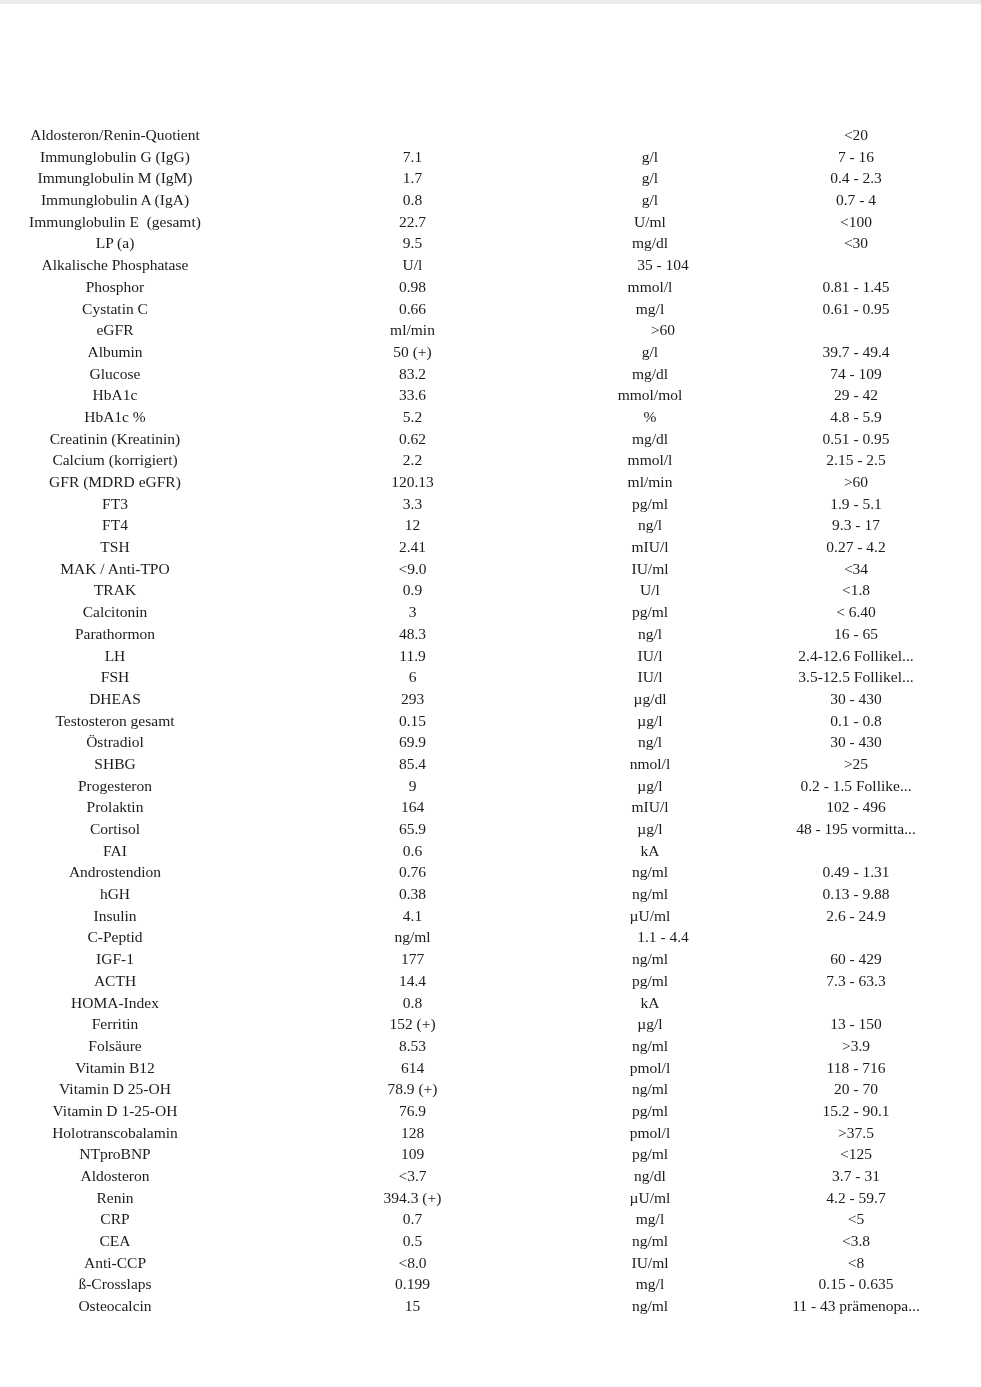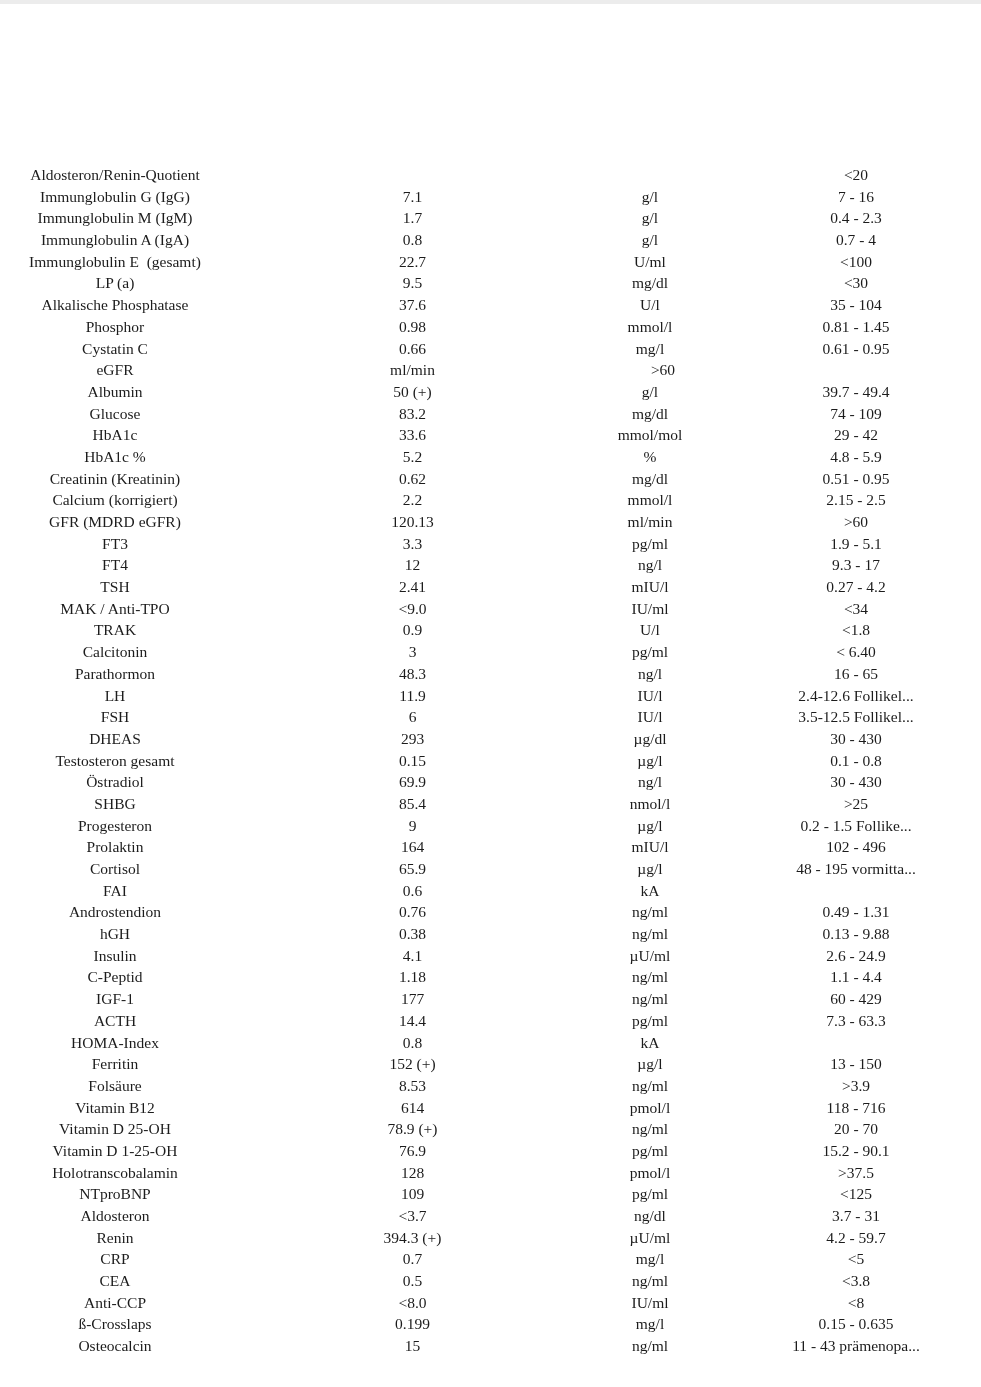--- a/index.html
+++ b/index.html
@@ -20,21 +20,20 @@
     top: 0; left: 0;
     width: 981px;
     height: 4px;
     background: #ececec;
   }
   .lab-table {
     position: absolute;
     top: 124px;
     left: 0;
     width: 981px;
-    margin-top: 40px;
   }
   .lab-row {
     display: grid;
     grid-template-columns: 230px 365px 110px 276px;
     height: 21.7px;
     align-items: center;
   }
   .cell {
     text-align: center;
     font-size: 15.5px;
@@ -89,21 +88,20 @@
 
   <div class="lab-row">
     <div class="cell analyte">LP (a)</div>
     <div class="cell value">9.5</div>
     <div class="cell unit">mg/dl</div>
     <div class="cell reference">&lt;30</div>
   </div>
 
   <div class="lab-row">
     <div class="cell analyte">Alkalische Phosphatase</div>
-    <div class="cell value">37.6</div>
     <div class="cell unit">U/l</div>
     <div class="cell reference">35 - 104</div>
   </div>
 
   <div class="lab-row">
     <div class="cell analyte">Phosphor</div>
     <div class="cell value">0.98</div>
     <div class="cell unit">mmol/l</div>
     <div class="cell reference">0.81 - 1.45</div>
   </div>
@@ -305,21 +303,20 @@
 
   <div class="lab-row">
     <div class="cell analyte">Insulin</div>
     <div class="cell value">4.1</div>
     <div class="cell unit">µU/ml</div>
     <div class="cell reference">2.6 - 24.9</div>
   </div>
 
   <div class="lab-row">
     <div class="cell analyte">C-Peptid</div>
-    <div class="cell value">1.18</div>
     <div class="cell unit">ng/ml</div>
     <div class="cell reference">1.1 - 4.4</div>
   </div>
 
   <div class="lab-row">
     <div class="cell analyte">IGF-1</div>
     <div class="cell value">177</div>
     <div class="cell unit">ng/ml</div>
     <div class="cell reference">60 - 429</div>
   </div>

